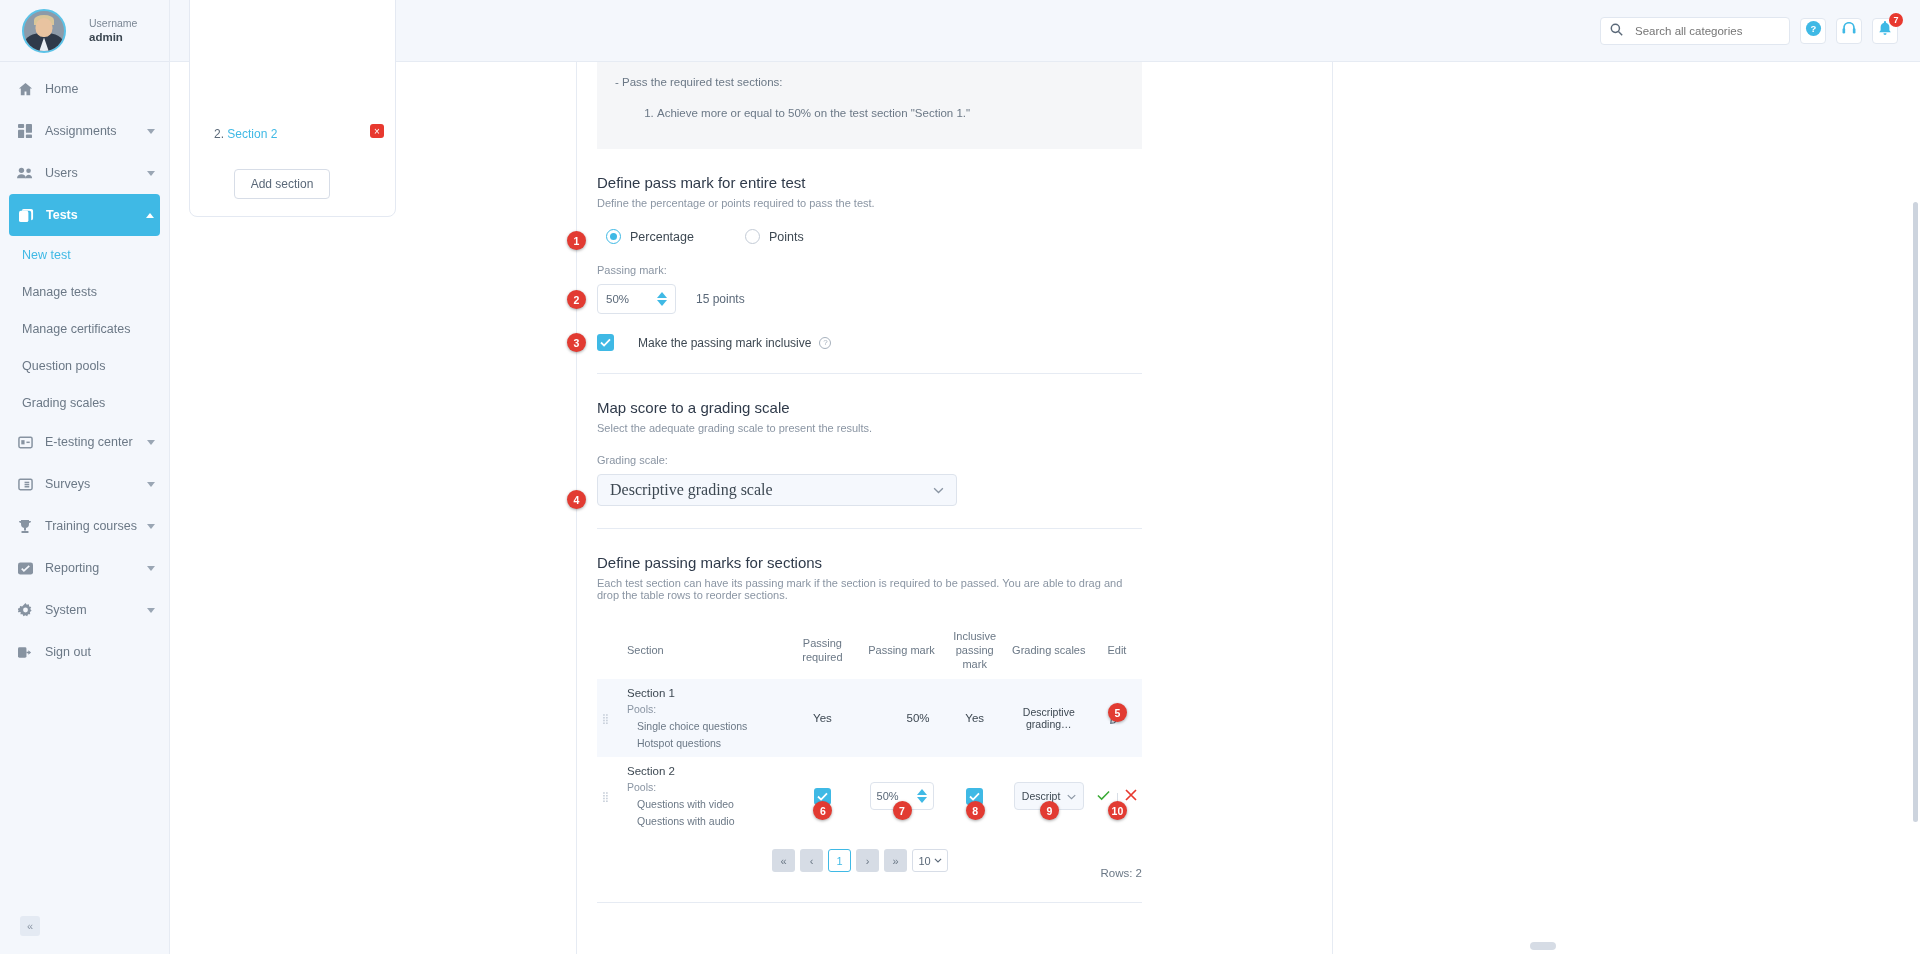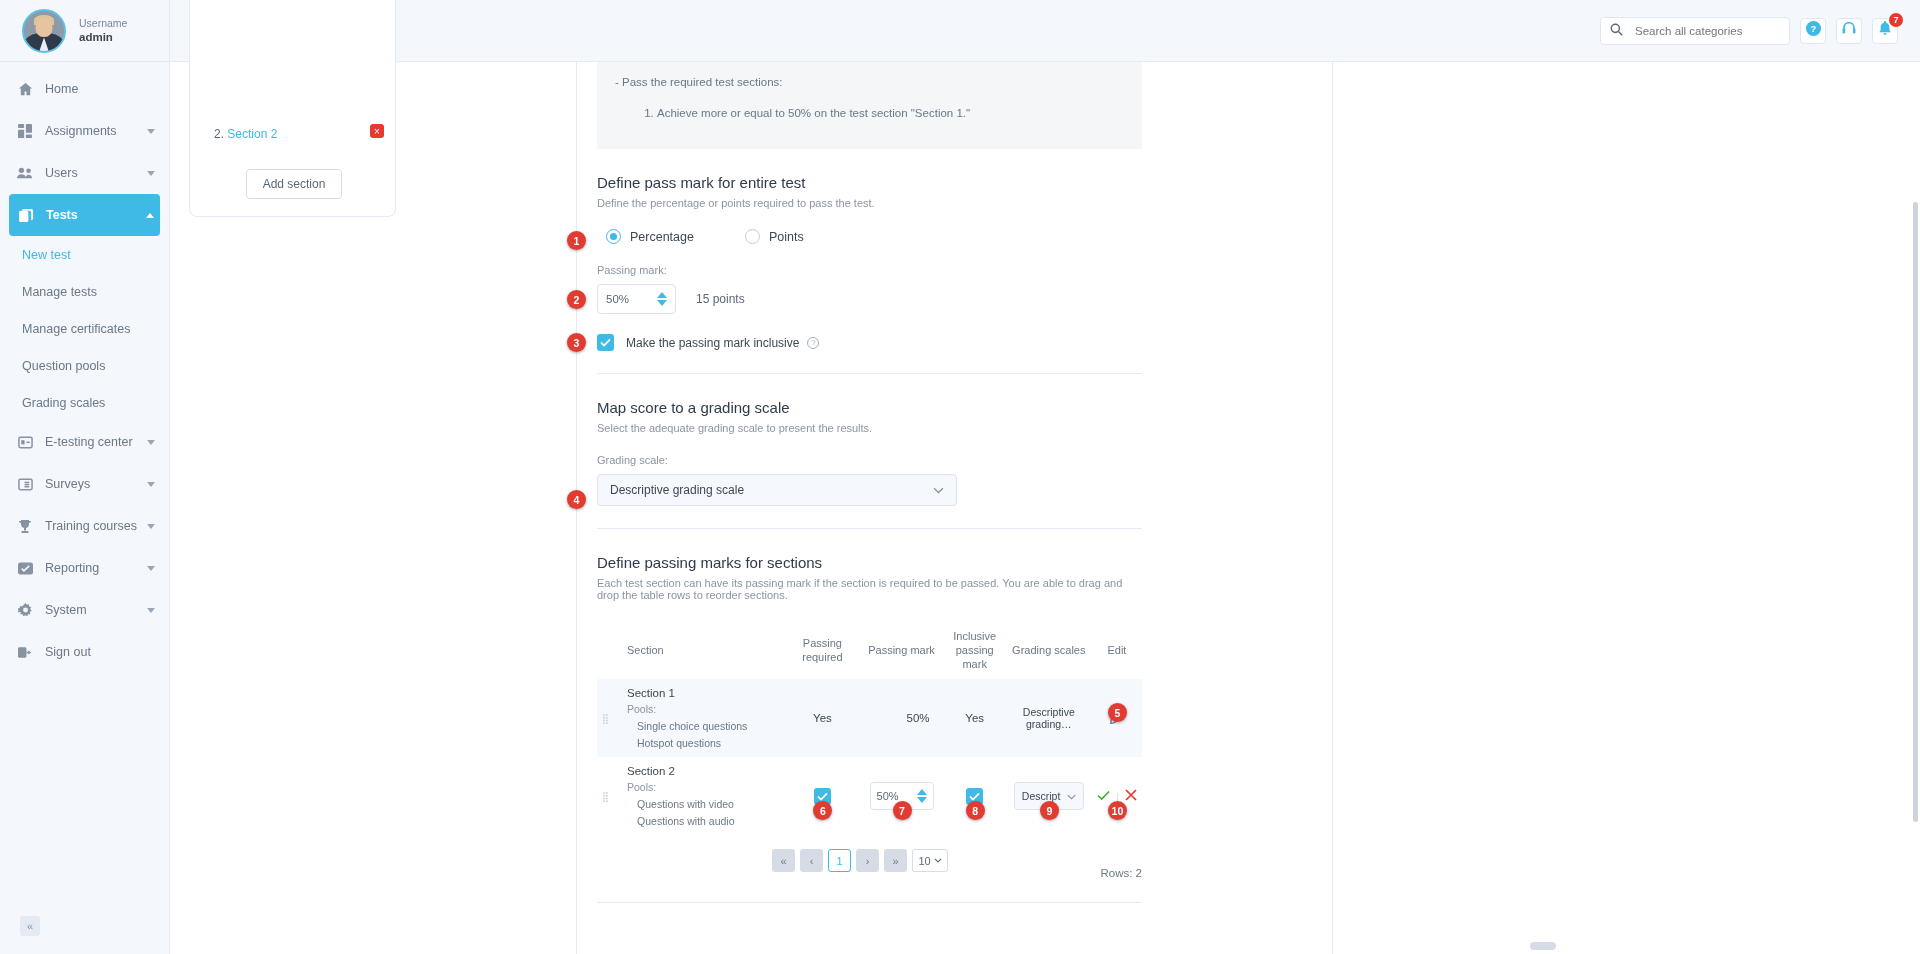--- a/index.html
+++ b/index.html
@@ -51,21 +51,21 @@
     width: 38px; height: 21px; border-radius: 45% 45% 0 0;
     background: #2f3a4a;
   }
   #avatar .shirt {
     position: absolute; left: 50%; bottom: -3px;
     transform: translateX(-50%);
     width: 11px; height: 16px;
     background: #e9eef4;
     clip-path: polygon(50% 0, 100% 100%, 0 100%);
   }
-  #sb-user .utext { margin-left: 13px; line-height: 1.35; }
+  #sb-user .utext { margin-left: 23px; line-height: 1.35; }
   #sb-user .uname { font-size: 10.5px; color: #7b8794; }
   #sb-user .urole { font-size: 11.5px; color: #3d4852; font-weight: bold; }
 
   .nav-item {
     height: 42px;
     display: flex; align-items: center;
     padding: 0 14px;
     font-size: 12.5px;
     color: #6b7886;
     cursor: pointer;
@@ -180,21 +180,21 @@
   }
   #left-card .sec-num { color: #5a6878; }
   #left-card .del-badge {
     position: absolute; left: 180px; top: 156px;
     width: 14px; height: 14px; border-radius: 3px;
     background: #e8392f; color: #fff;
     font-size: 10px;
     display: flex; align-items: center; justify-content: center;
   }
   #add-section-btn {
-    position: absolute; left: 56px; top: 201px;
+    position: absolute; left: 44px; top: 201px;
     width: 96px; height: 30px;
     border: 1px solid #d7dde7;
     border-radius: 4px;
     background: #fff;
     font-size: 12px; color: #5a6878;
     cursor: pointer;
     font-family: "Liberation Sans", sans-serif;
   }
 
   
@@ -263,21 +263,21 @@
   
   .sel-box {
     width: 360px; height: 32px;
     border: 1px solid #dde3ec; border-radius: 4px;
     background: #f5f8fd;
     display: flex; align-items: center;
     padding: 0 12px;
     margin-top: 8px;
     cursor: pointer;
   }
-  .sel-box .txt { flex: 1; font-size: 12px; color: #3d4852; }
+  .sel-box .txt { flex: 1; font-size: 16px; color: #3d4852; font-family: Liberation Serif, serif; }
   .chev { color: #8a95a3; font-size: 11px; }
 
   
   table.sect { width: 545px; border-collapse: collapse; margin-top: 21px; }
   table.sect th {
     font-size: 11px; color: #6b7886; font-weight: normal;
     padding: 8px 4px; vertical-align: middle; line-height: 1.25;
   }
   table.sect td { font-size: 11.5px; color: #3d4852; padding: 8px 4px; vertical-align: middle; }
   tr.row1 { background: #f5f8fd; }
@@ -595,21 +595,21 @@
         <span class="pts" style="margin-top:8px">15 points</span>
       </div>
 
       <div style="display:flex;align-items:center;margin-top:20px;position:relative">
         <div class="pin" style="left:-30px;top:-1px">3</div>
         <span class="cbx">
           <svg width="11" height="9" viewBox="0 0 12 10" fill="none" stroke="#fff" stroke-width="2">
               <path d="M1 5l3.4 3.4L11 1.4"></path>
             </svg>
         </span>
-        <span style="margin-left:12px;font-size:12px;color:#3d4852">Make the passing mark inclusive</span>
+        <span style="margin-left:24px;font-size:12px;color:#3d4852">Make the passing mark inclusive</span>
         <span class="info-i">?</span>
       </div>
 
       <div class="hr"></div>
 
       <div class="h2">Map score to a grading scale</div>
       <div class="sub">Select the adequate grading scale to present the results.</div>
       <div class="lbl">Grading scale:</div>
       <div style="position:relative">
         <div class="pin" style="left:-30px;top:16px">4</div>

